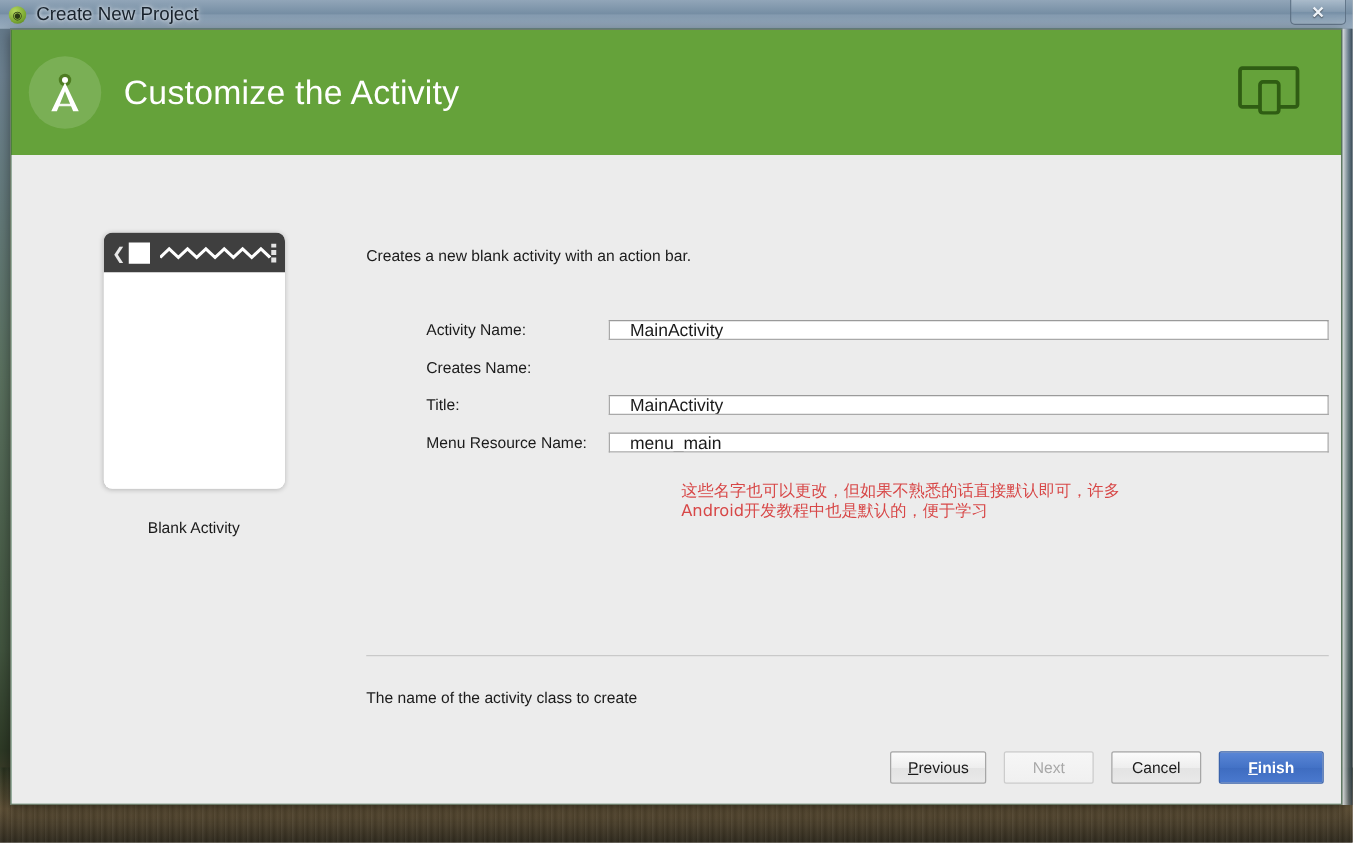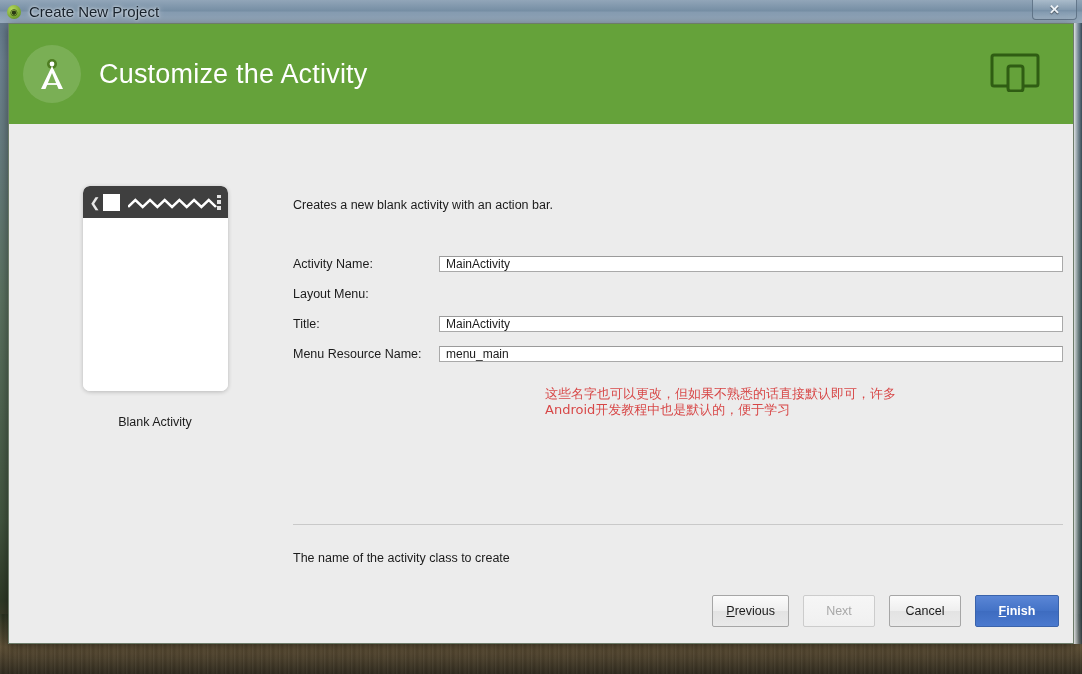--- a/index.html
+++ b/index.html
@@ -205,43 +205,43 @@
   #form-col {
     position: absolute;
     left: 284px; top: 0;
     right: 10px;
   }
   .desc-line {
     font-size: 12.5px;
     color: #1b1b1b;
     padding-top: 74px;
   }
-  .form-rows { margin-top: 41px; }
+  .form-rows { margin-top: 41px; margin-left: 48px; }
   .form-row {
     display: flex;
     align-items: center;
     margin-bottom: 8px;
     height: 22px;
   }
   .form-row .lbl {
     width: 146px;
     font-size: 12.5px;
     color: #1b1b1b;
     flex: 0 0 auto;
   }
   .form-row .fld {
     flex: 1 1 auto;
     height: 16px;
     background: #ffffff;
     border: 1px solid #a9a9a9;
     border-top-color: #9a9a9a;
     box-sizing: border-box;
-    font-size: 12px;
-    color: #1b1b1b;
-    padding: 0 6px;
+    font-size: 14px;
+    color: #1b1b1b;
+    padding: 0 16px;
     line-height: 20px;
     font-family: "Liberation Sans", sans-serif;
     outline: none;
     max-width: 630px;
   }
 
   
   #annotation {
     position: absolute;
     left: 536px; top: 262px;
@@ -273,21 +273,21 @@
 
   
   #buttons {
     position: absolute;
     right: 14px; bottom: 18px;
     display: flex;
     gap: 14px;
   }
   .btn {
     min-width: 72px;
-    height: 32px;
+    height: 26px;
     padding: 0 13px;
     font-size: 12.5px;
     font-family: "Liberation Sans", sans-serif;
     border: 1px solid #a6a6a6;
     border-radius: 2px;
     background: linear-gradient(to bottom, #fbfbfb, #eeeeee 50%, #e3e3e3 51%, #e9e9e9);
     color: #1b1b1b;
     box-sizing: border-box;
     cursor: default;
     display: flex; align-items: center; justify-content: center;
@@ -380,21 +380,21 @@
         <div class="desc-line">Creates a new blank activity with an action bar.</div>
 
         <div class="form-rows">
 
           <div class="form-row">
             <div class="lbl">Activity Name:</div>
             <input class="fld" type="text" value="MainActivity" style="">
           </div>
 
           <div class="form-row">
-            <div class="lbl">Layout Menu:</div>
+            <div class="lbl">Creates Name:</div>
           </div>
 
           <div class="form-row">
             <div class="lbl">Title:</div>
             <input class="fld" type="text" value="MainActivity" style="">
           </div>
 
           <div class="form-row">
             <div class="lbl">Menu Resource Name:</div>
             <input class="fld" type="text" value="menu_main" style="">

